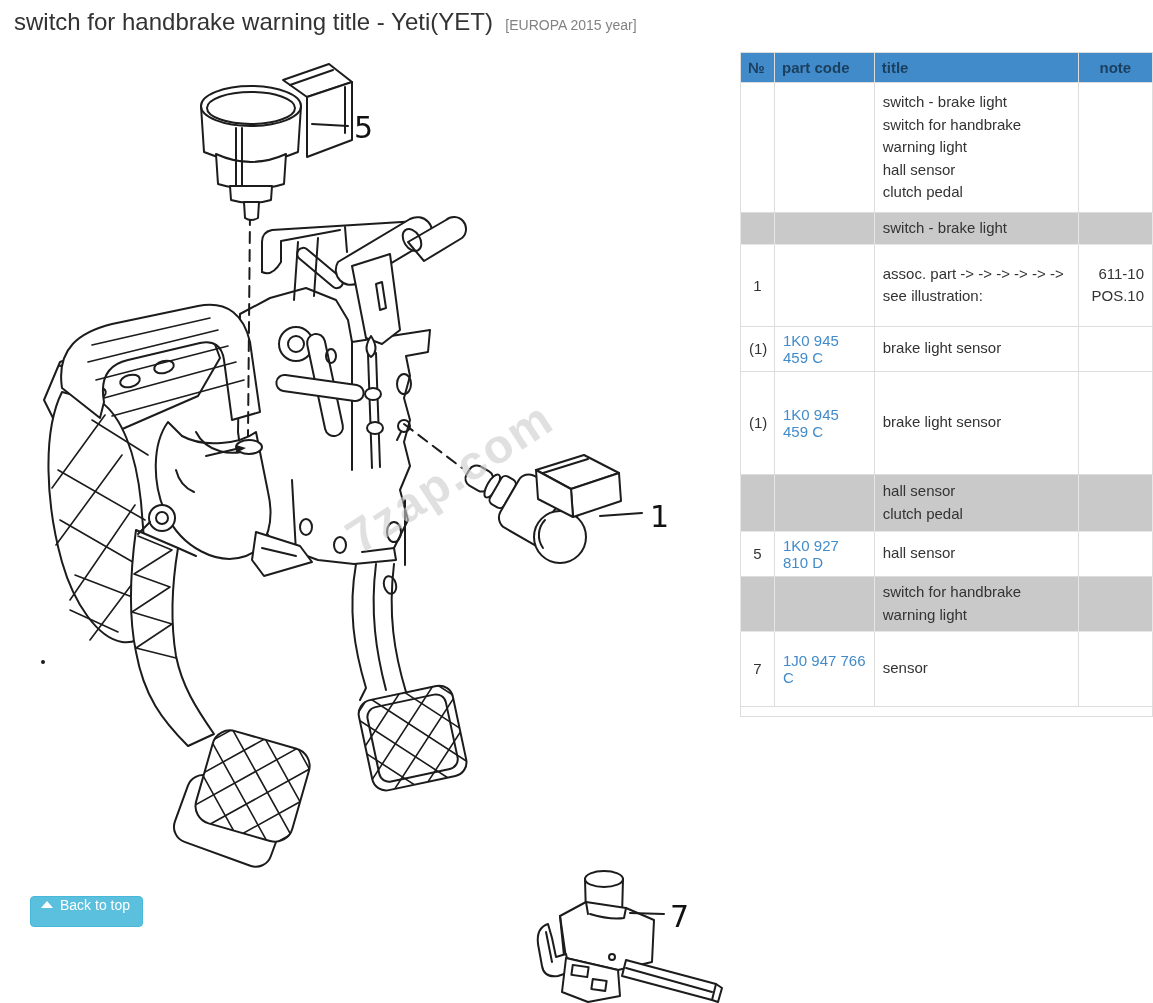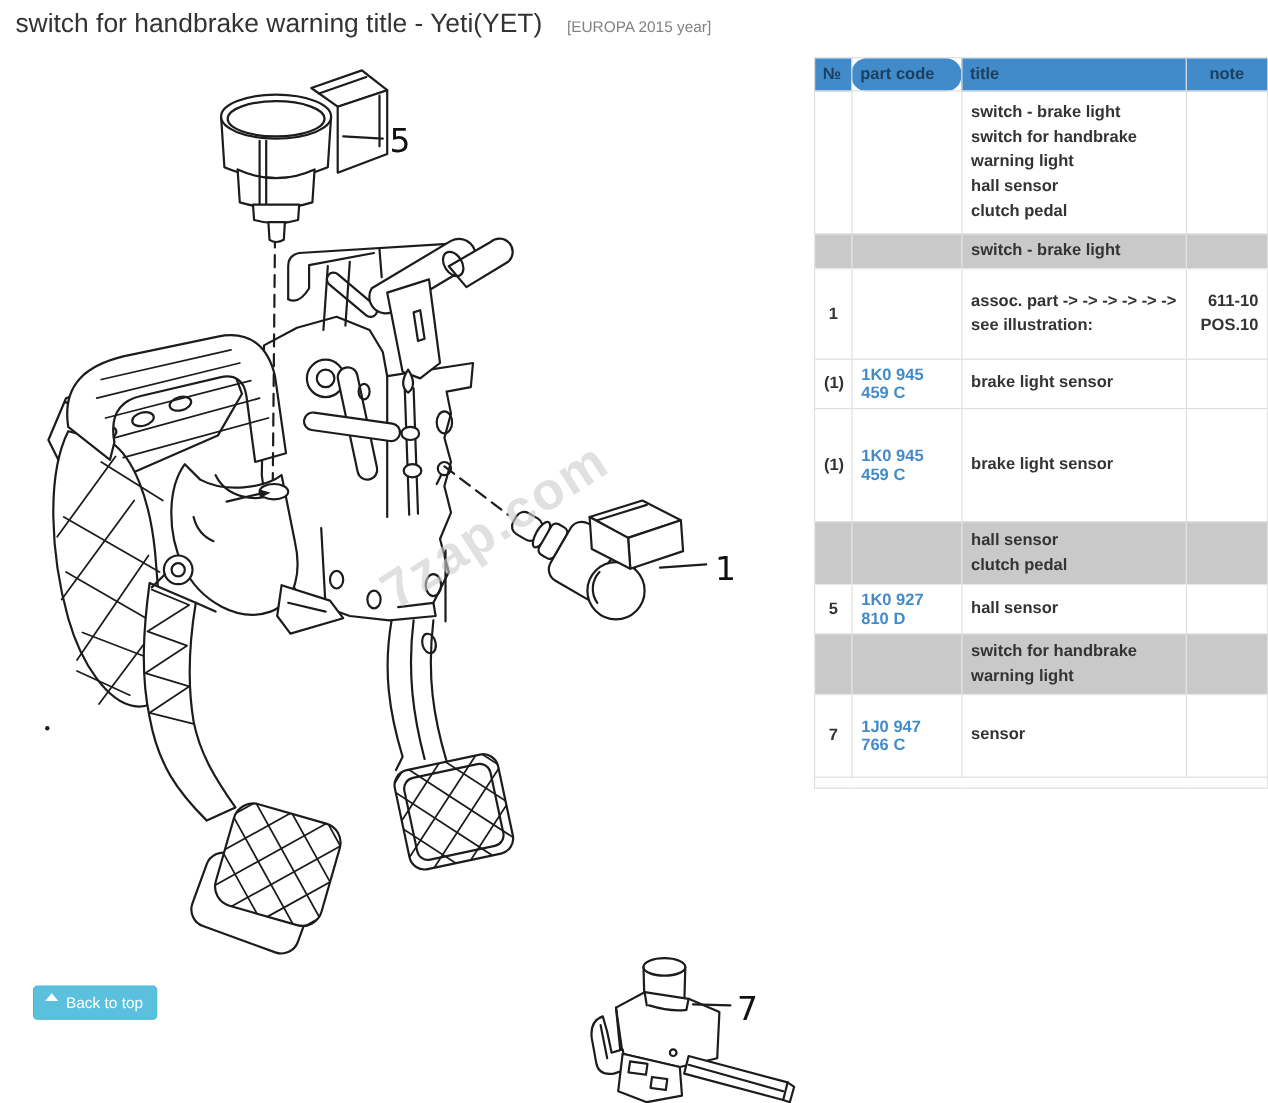--- a/index.html
+++ b/index.html
@@ -8,50 +8,50 @@
     --ink:#1c1c1c; --watermark:#cccccc; --border:#dddddd;
     --text:#333333; --muted:#828282;
   }
   *{box-sizing:border-box;}
   html,body{margin:0;padding:0;background:#ffffff;}
   body{width:1153px;height:1003px;position:relative;overflow:hidden;
        font-family:"Liberation Sans",sans-serif;color:var(--text);}
 
   .page-header{position:absolute;left:14px;top:8px;white-space:nowrap;}
   .page-title{font-size:24px;color:#333;}
-  .page-subtitle{font-size:14px;color:var(--muted);margin-left:18px;}
+  .page-subtitle{font-size:14px;color:var(--muted);margin-left:8px;}
 
   svg.diagram{position:absolute;left:0;top:0;}
   .ln{fill:none;stroke:var(--ink);stroke-width:2;stroke-linecap:round;stroke-linejoin:round;}
   .fillw{fill:#ffffff;stroke:var(--ink);stroke-width:2;stroke-linecap:round;stroke-linejoin:round;}
   .dash{stroke-dasharray:11 7;}
   .hatch path{stroke-width:1.6;}
   .callout-num{font-family:"DejaVu Sans",sans-serif;font-size:30px;fill:#111;}
   .wm{font-family:"Liberation Sans",sans-serif;font-weight:bold;opacity:.6;}
 
   .parts-table-wrap{position:absolute;left:740px;top:52px;width:413px;}
   table.parts{border-collapse:collapse;table-layout:fixed;width:413px;font-size:15px;}
-  table.parts th,table.parts td{border:1px solid var(--border);padding:4px 8px;vertical-align:middle;font-weight:bold;}
+  table.parts th,table.parts td{border:1px solid var(--border);padding:4px 8px;vertical-align:middle;}
   table.parts th{background:var(--header-bg);color:var(--header-text);text-align:left;
                  font-weight:bold;height:30px;padding:4px 7px;}
   table.parts th:nth-child(1),table.parts col.c1{width:32px;}
-  table.parts th:nth-child(2){width:94px;border-radius:14px;}
+  table.parts th:nth-child(2){width:94px;}
   table.parts th:nth-child(3){width:192px;}
   table.parts th:nth-child(4){width:70px;text-align:center;}
   td.c-num{text-align:center;padding:4px 2px;}
   td.c-code a{color:var(--link);text-decoration:none;}
   td.c-title div{line-height:1.5;}
   td.c-note{text-align:right;padding:4px 4px;line-height:1.5;}
   tr.row-gray td{background:var(--gray-row);border-color:#e6e6e6;}
   tr.footer-row td{height:10px;padding:0;}
 
   .back-to-top{position:absolute;left:30px;top:896px;height:31px;
     background:var(--btn-bg);border:1px solid var(--btn-border);border-radius:4px;
     color:#fff;font-size:14px;font-family:"Liberation Sans",sans-serif;
-    padding:6px 12px 20px 10px;display:flex;align-items:flex-start;cursor:pointer;}
+    padding:6px 12px 20px 10px;display:flex;align-items:center;cursor:pointer;}
   .chev-up{display:inline-block;width:0;height:0;border-left:6px solid transparent;
     border-right:6px solid transparent;border-bottom:7px solid #fff;margin-right:7px;}
 </style>
 </head>
 <body>
 
 <svg class="diagram" width="740" height="1003" viewBox="0 0 740 1003">
   <defs>
     <clipPath id="clipPadL">
         <rect x="-50" y="-50" width="100" height="96" rx="18"></rect>

